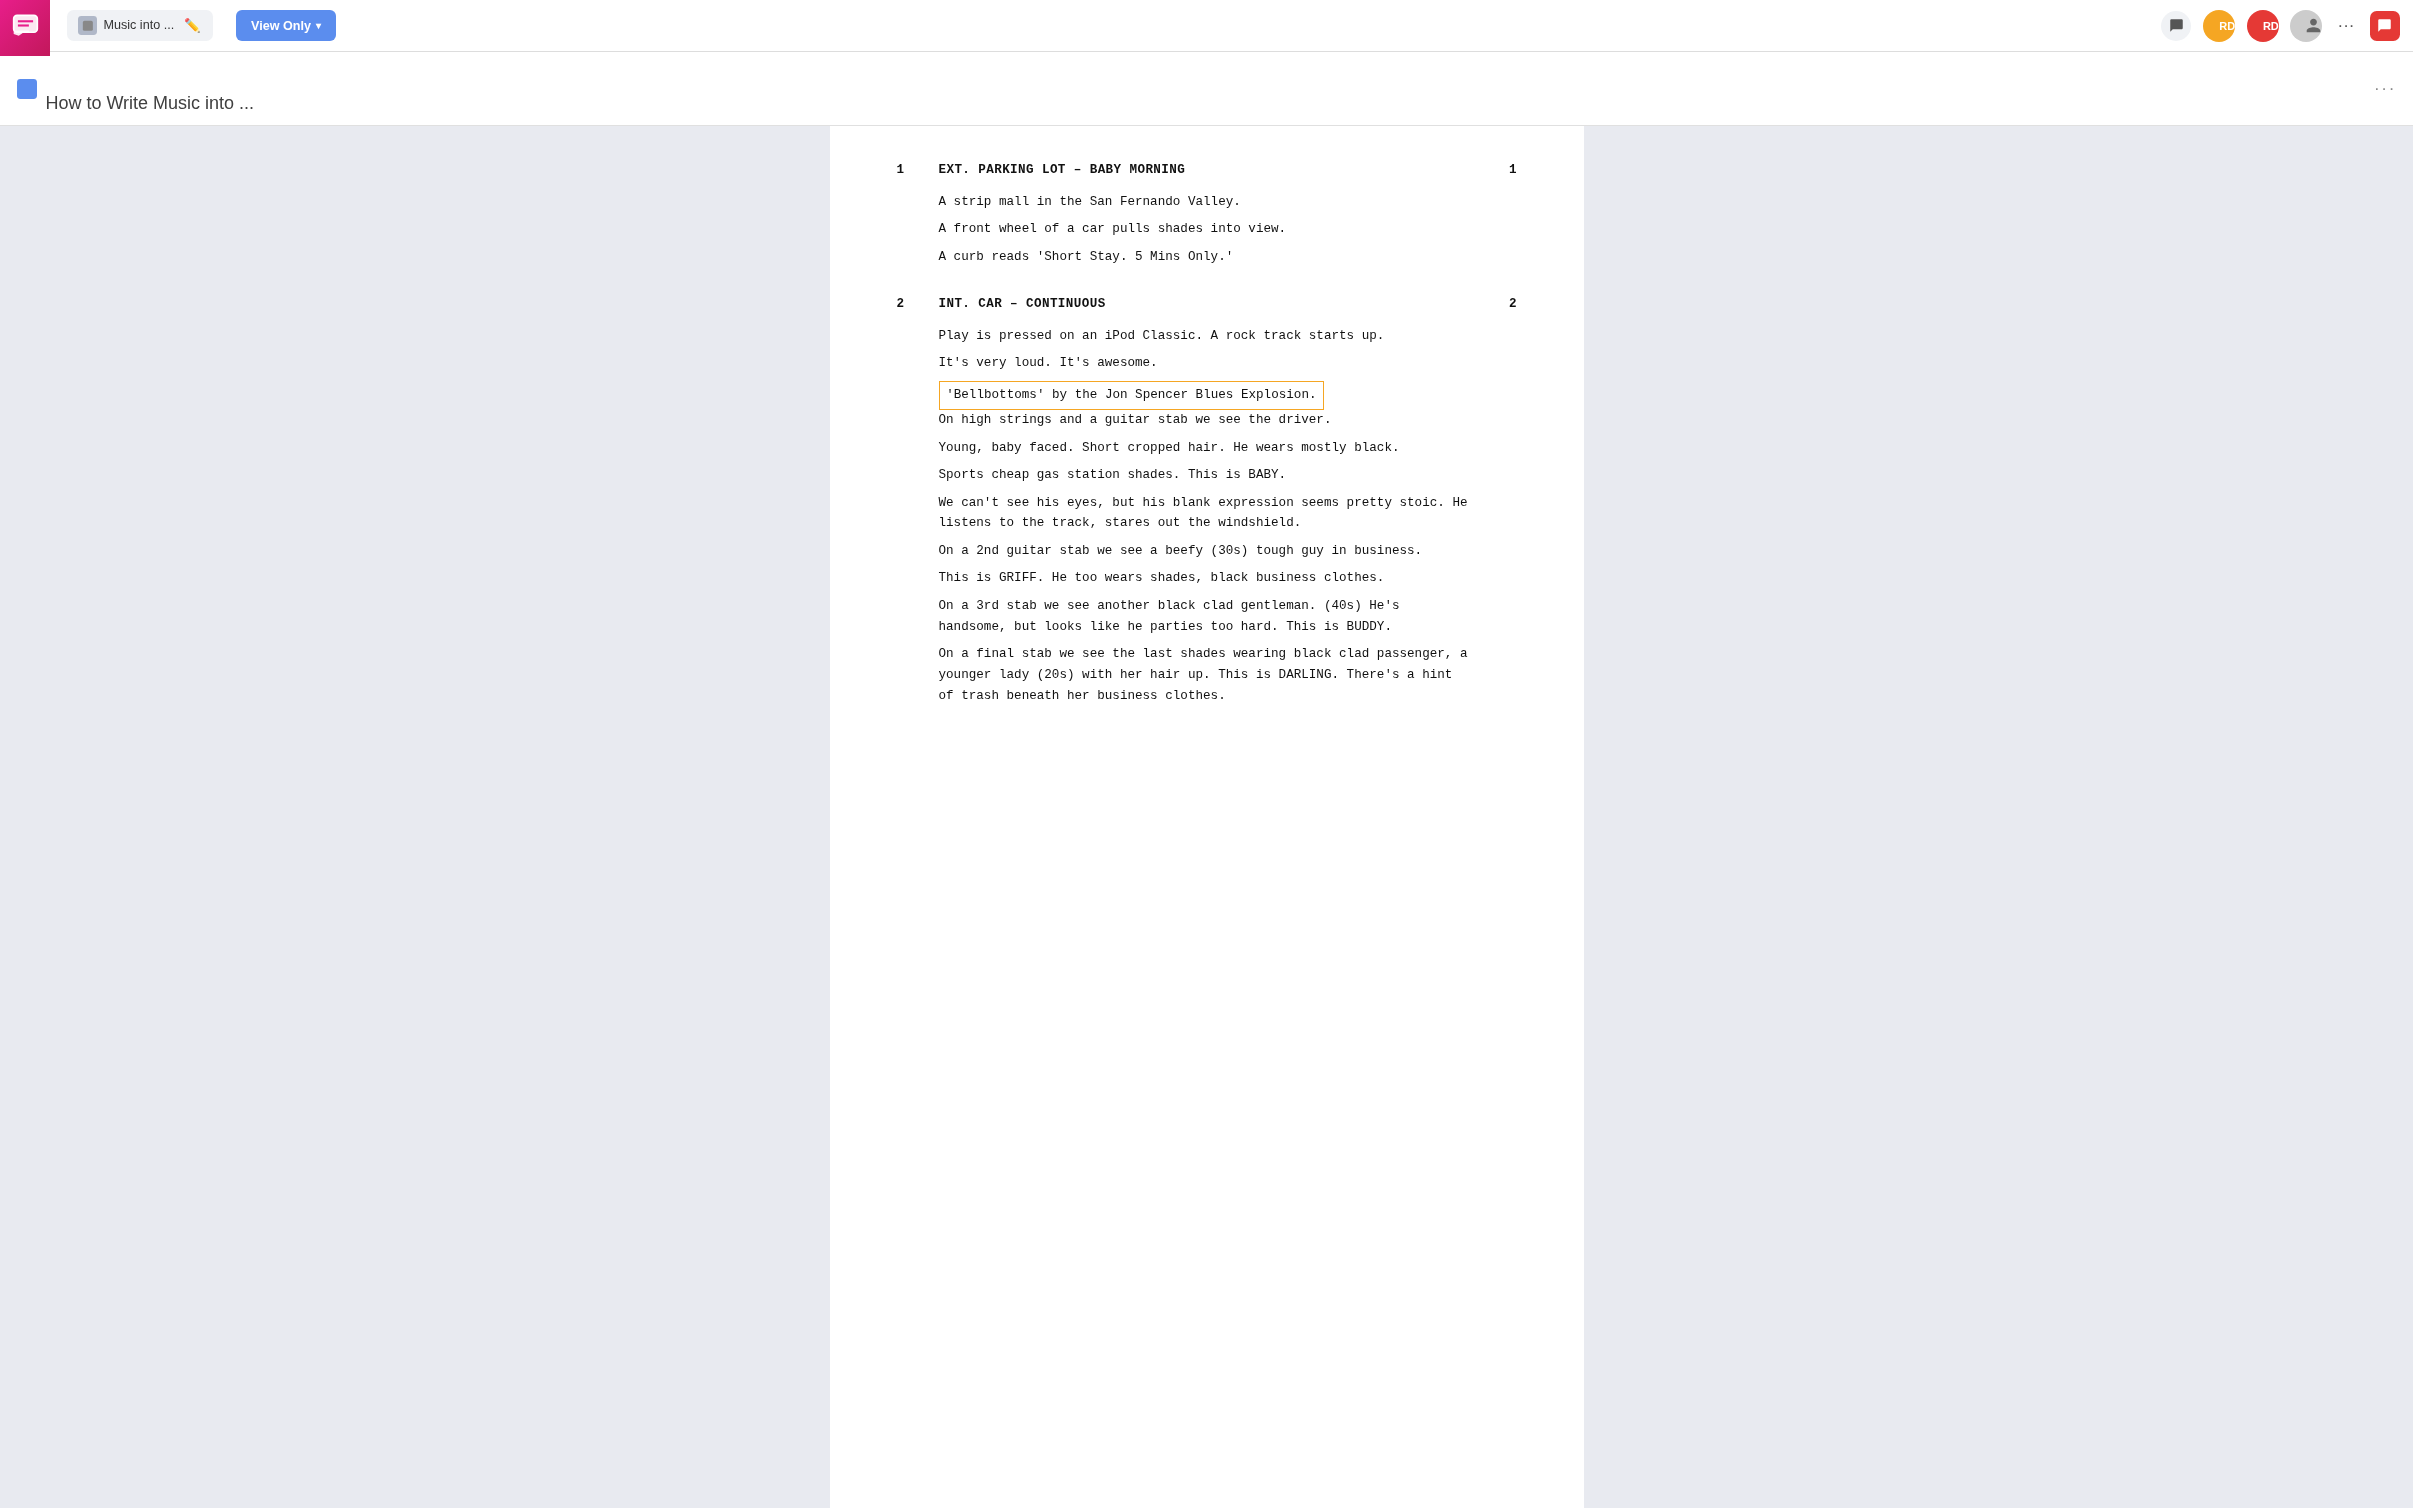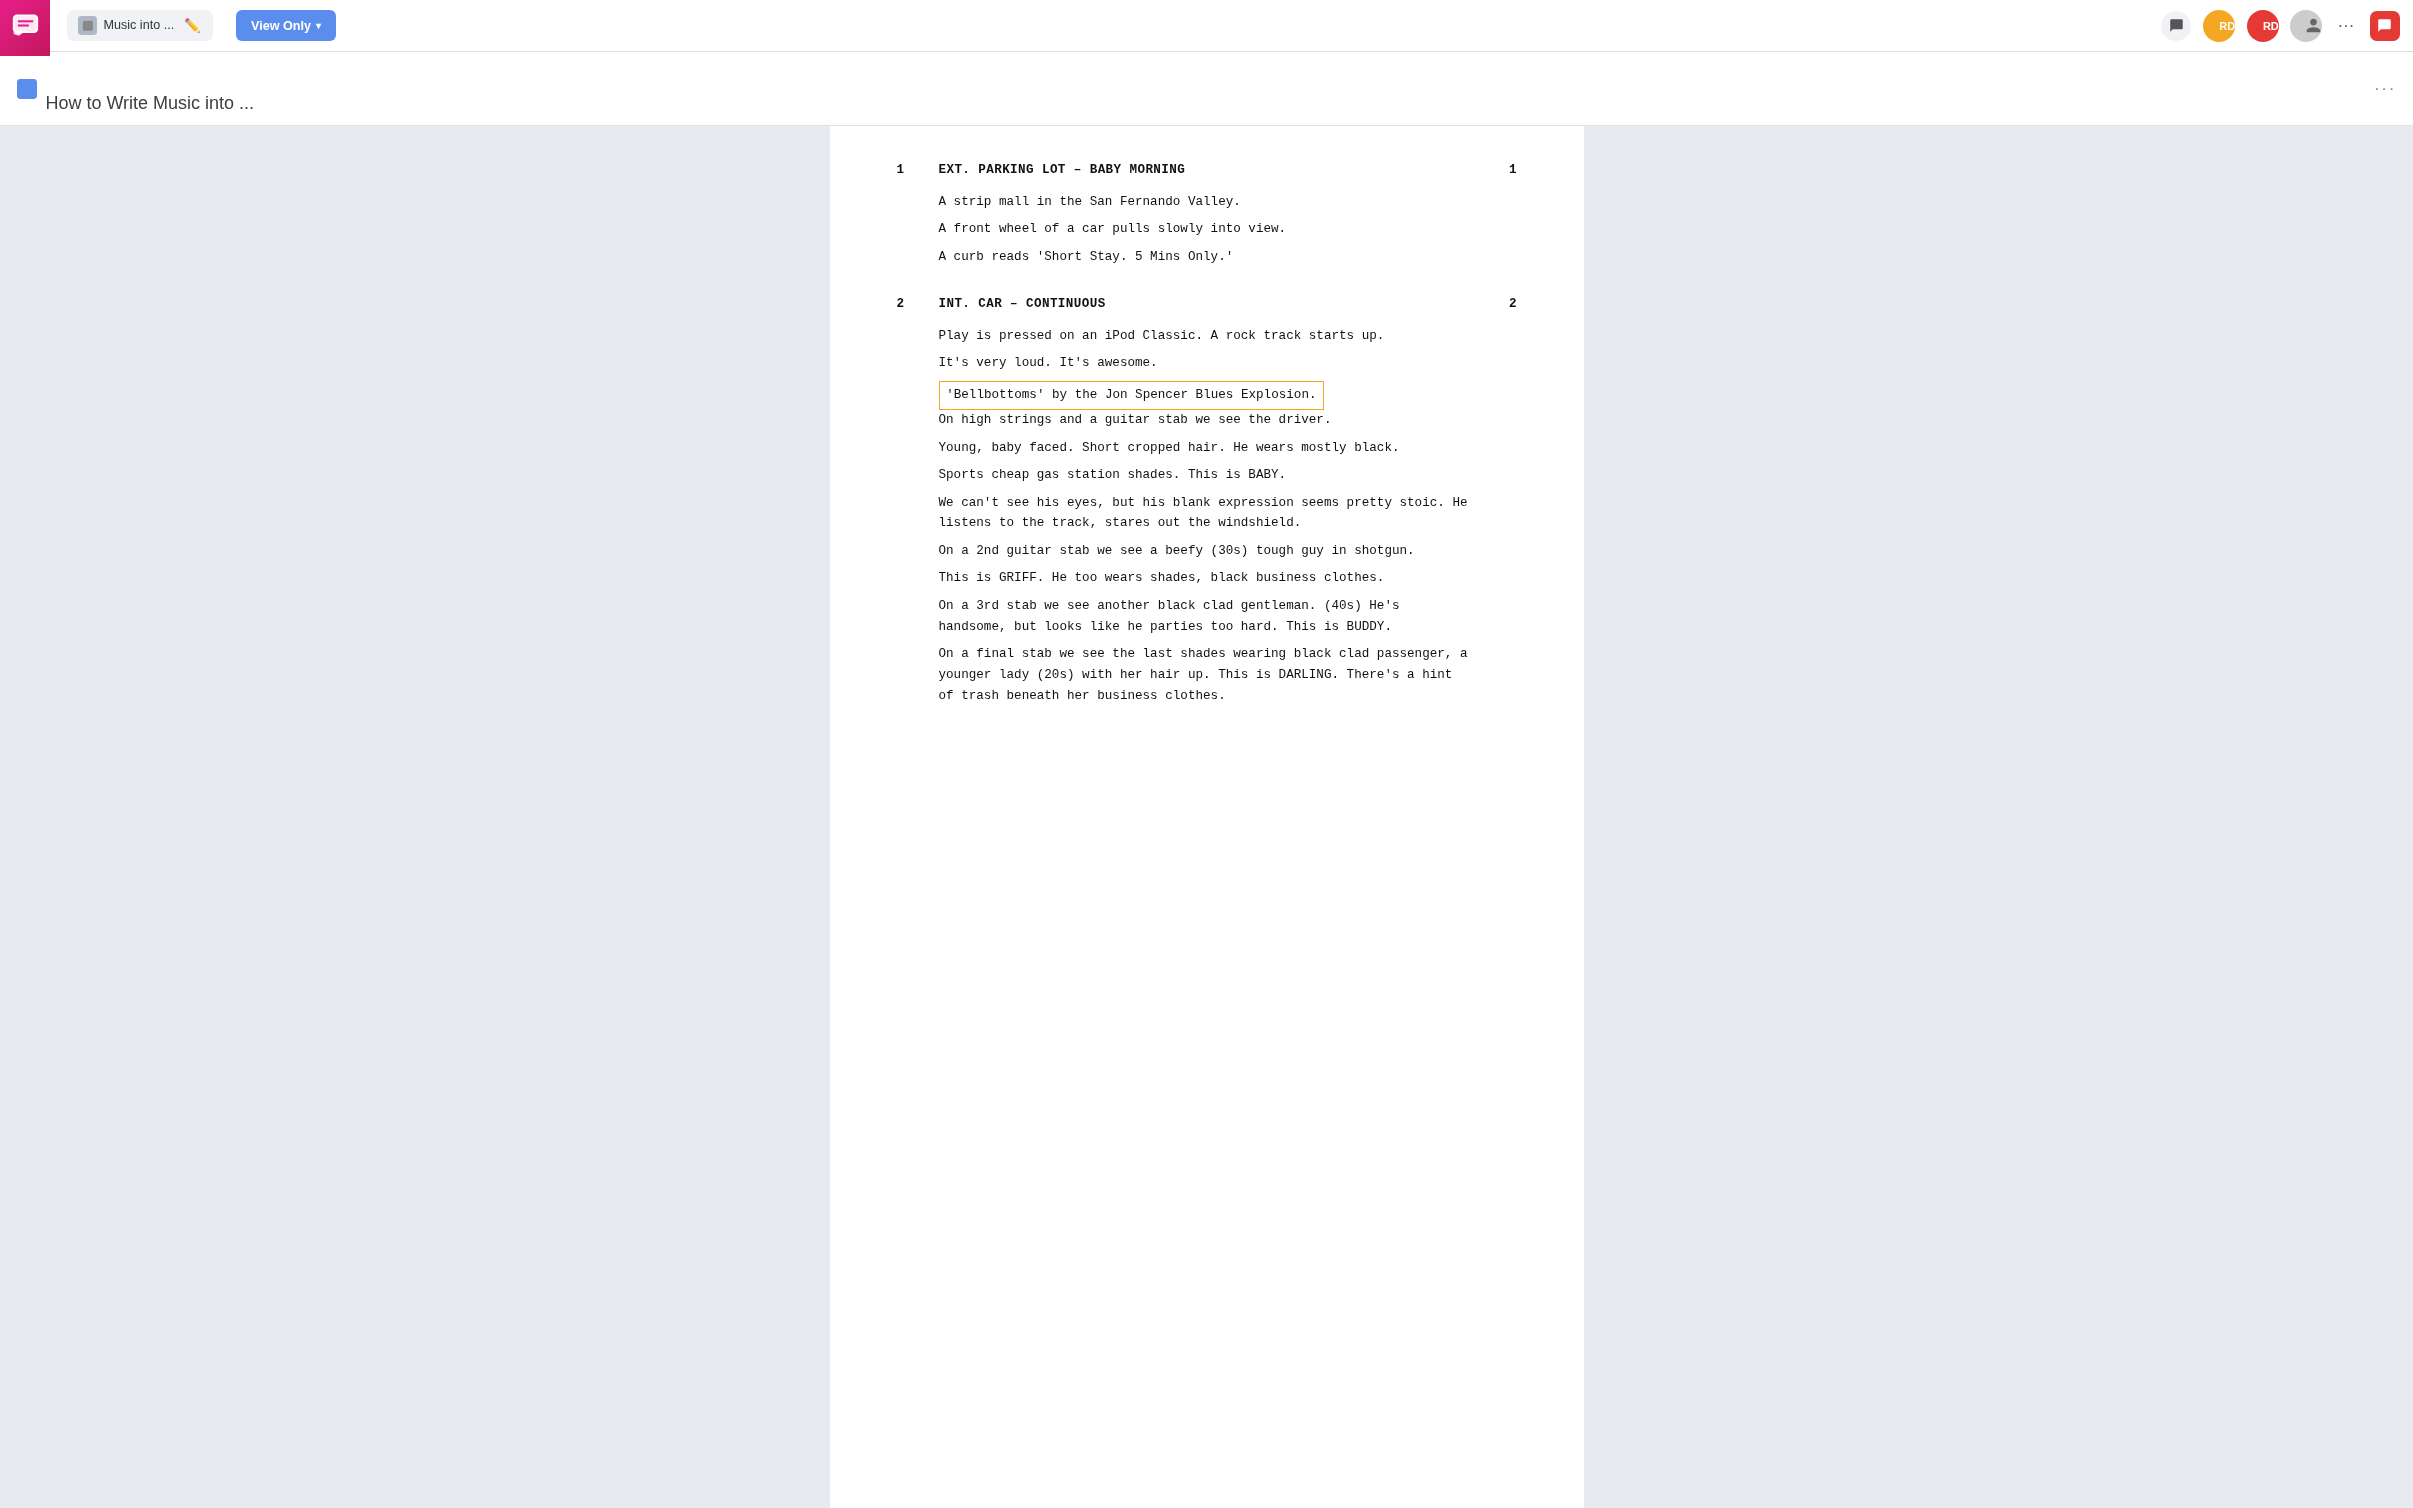--- a/index.html
+++ b/index.html
@@ -332,40 +332,40 @@
     <div class="script">
 
       <div class="scene-block">
         <div class="scene-heading-row">
           <span class="scene-number-left">1</span>
           <span class="scene-heading-text">EXT. PARKING LOT – BABY MORNING</span>
           <span class="scene-number-right">1</span>
         </div>
         <div class="action-lines">
           <div class="action-line">A strip mall in the San Fernando Valley.</div>
-          <div class="action-line">A front wheel of a car pulls slowly into view.</div>
+          <div class="action-line">A front wheel of a car pulls shades into view.</div>
           <div class="action-line">A curb reads 'Short Stay. 5 Mins Only.'</div>
         </div>
       </div>
 
       <div class="scene-block">
         <div class="scene-heading-row">
           <span class="scene-number-left">2</span>
           <span class="scene-heading-text">INT. CAR – CONTINUOUS</span>
           <span class="scene-number-right">2</span>
         </div>
         <div class="action-lines">
           <div class="action-line">Play is pressed on an iPod Classic. A rock track starts up.</div>
           <div class="action-line">It's very loud. It's awesome.</div>
           <span class="highlighted-line">'Bellbottoms' by the Jon Spencer Blues Explosion.</span>
           <div class="action-line">On high strings and a guitar stab we see the driver.</div>
           <div class="action-line">Young, baby faced. Short cropped hair. He wears mostly black.</div>
           <div class="action-line">Sports cheap gas station shades. This is BABY.</div>
           <div class="action-line">We can't see his eyes, but his blank expression seems pretty stoic. He listens to the track, stares out the windshield.</div>
-          <div class="action-line">On a 2nd guitar stab we see a beefy (30s) tough guy in shotgun.</div>
+          <div class="action-line">On a 2nd guitar stab we see a beefy (30s) tough guy in business.</div>
           <div class="action-line">This is GRIFF. He too wears shades, black business clothes.</div>
           <div class="action-line">On a 3rd stab we see another black clad gentleman. (40s) He's handsome, but looks like he parties too hard. This is BUDDY.</div>
           <div class="action-line">On a final stab we see the last shades wearing black clad passenger, a younger lady (20s) with her hair up. This is DARLING. There's a hint of trash beneath her business clothes.</div>
         </div>
       </div>
 
     </div>
   </div>
 </div>
 

